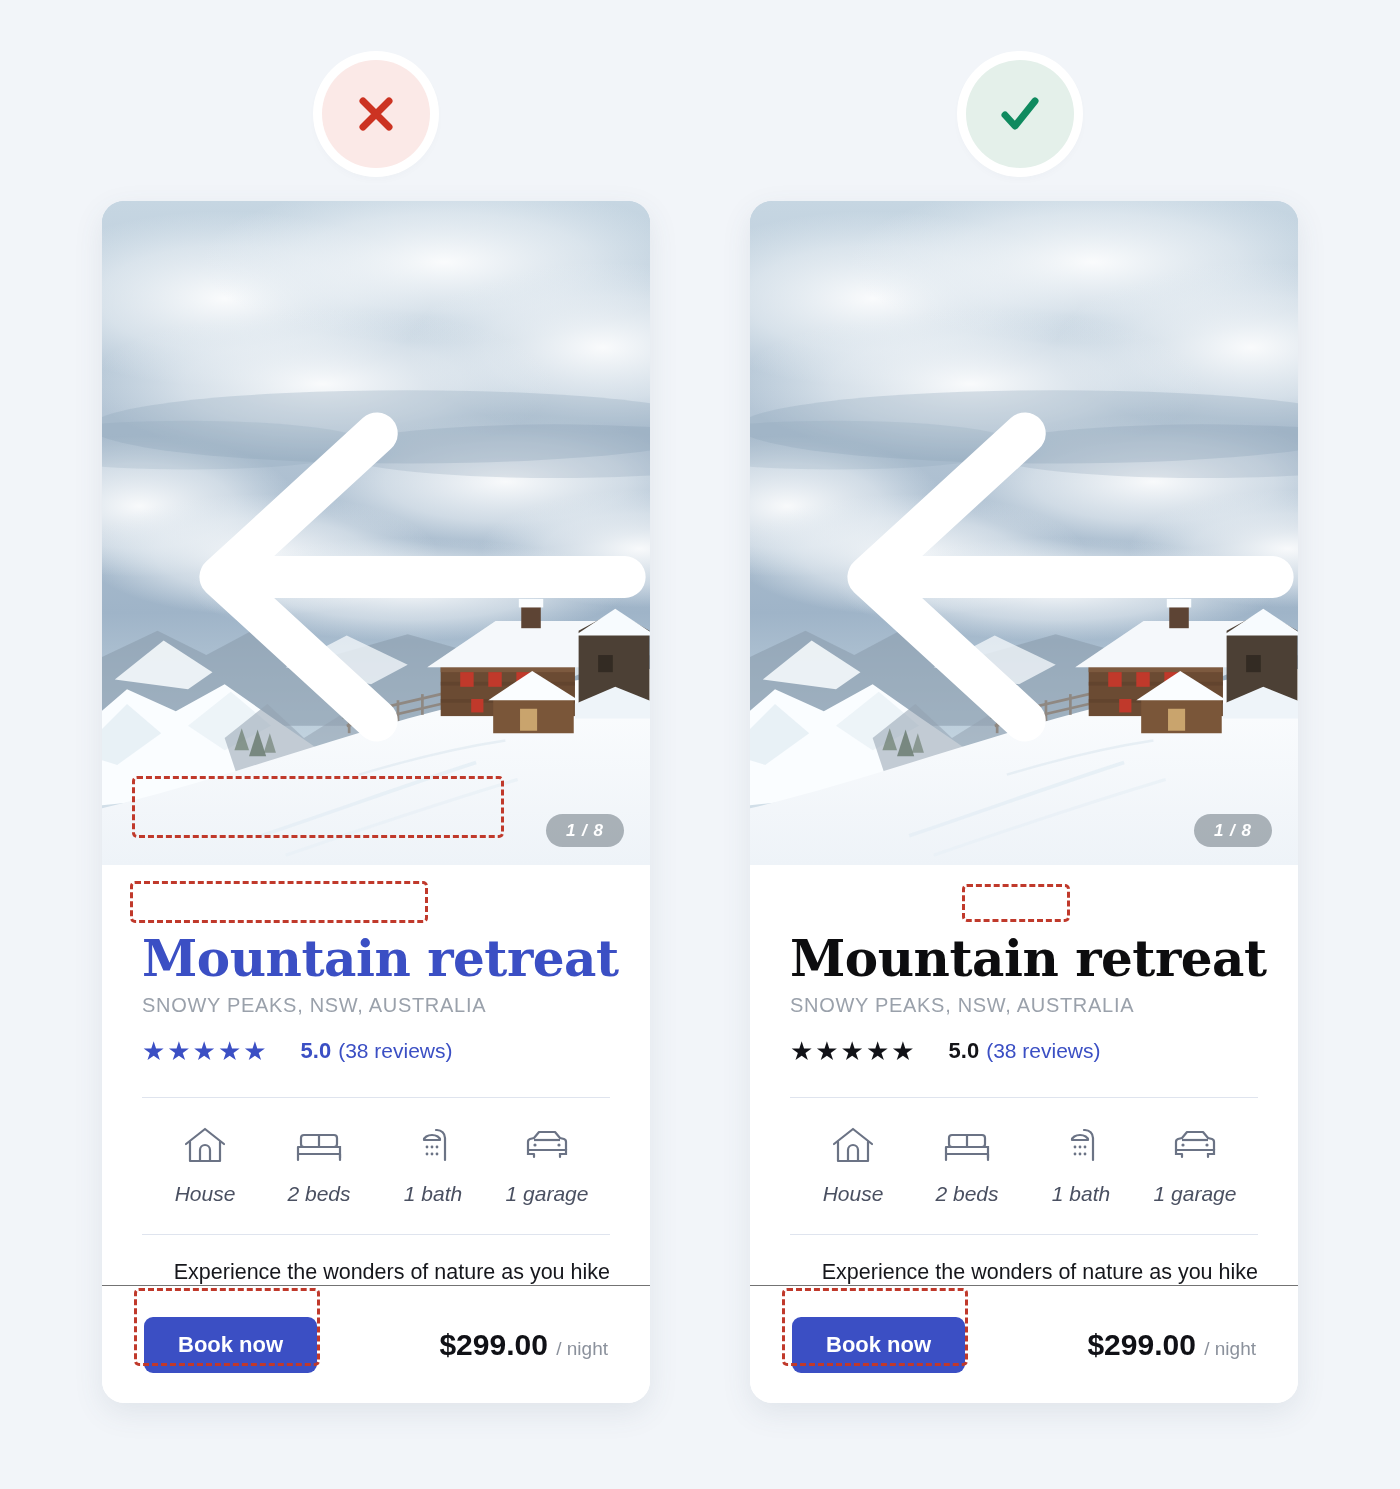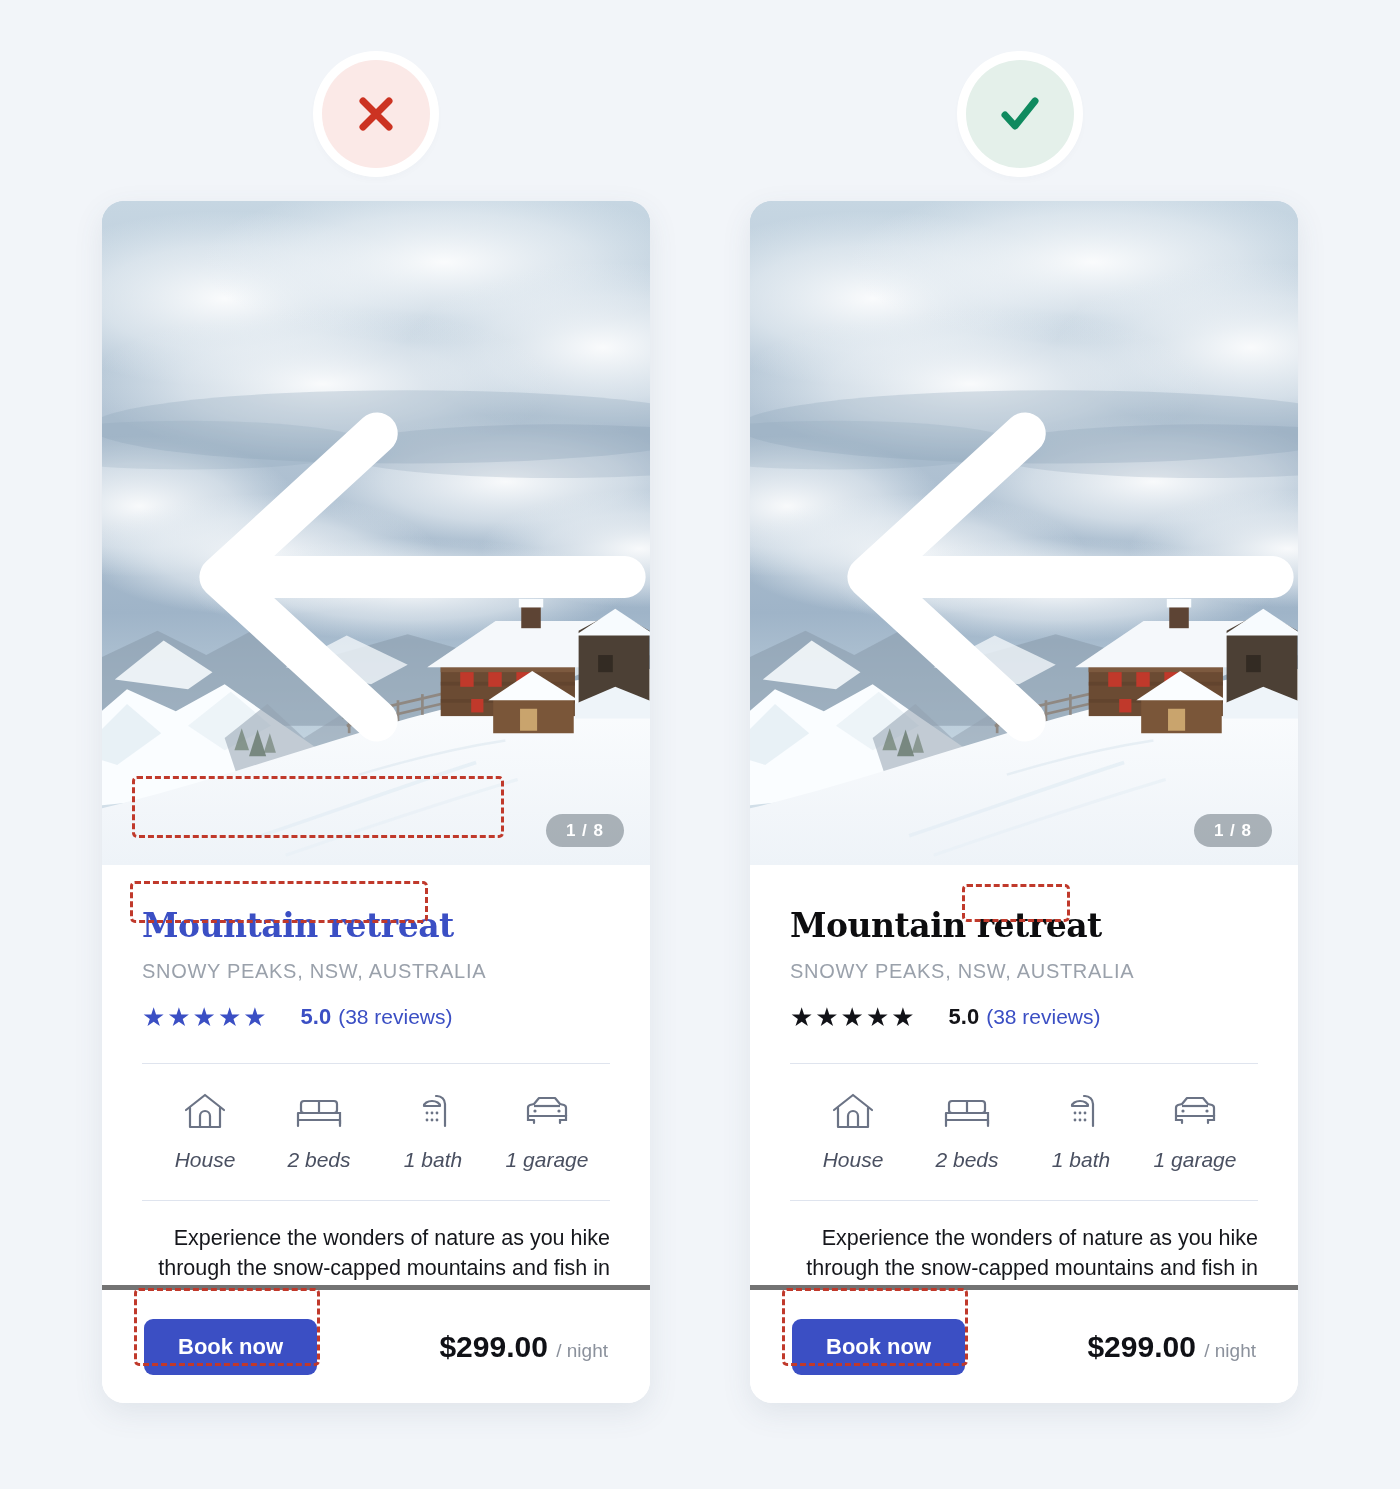--- a/index.html
+++ b/index.html
@@ -50,20 +50,21 @@
   .card-good { left: 750px; }
 
   
   .hero {
     position: relative;
     width: 100%;
     height: 664px;
     flex: none;
     overflow: hidden;
     background: #b9cddc;
+    font-style: italic;
   }
   .hero svg { display: block; width: 100%; height: 100%; }
 
   .back-arrow {
     position: absolute;
     left: 40px;
     top: 44px;
     width: 42px;
     height: 32px;
     z-index: 4;
@@ -88,31 +89,31 @@
   .body {
     flex: 1 1 auto;
     padding: 0 40px;
     position: relative;
     overflow: hidden;
   }
 
   .title {
     font-family: "DejaVu Serif", "Liberation Serif", serif;
     font-weight: 700;
-    font-size: 33px;
+    font-size: 50px;
     line-height: 1.05;
     letter-spacing: -0.5px;
-    margin-top: 44px;
+    margin-top: 68px;
     white-space: nowrap;
   }
   .title-bad  { color: #3b4fc4; }
   .title-good { color: #0d0d0f; }
 
   .locality {
-    margin-top: 16px;
+    margin-top: 8px;
     font-size: 20px;
     letter-spacing: .7px;
     color: #9aa1ab;
     font-weight: 400;
     white-space: nowrap;
   }
 
   .rating-row {
     margin-top: 16px;
     display: flex;
@@ -169,21 +170,21 @@
     text-align: right;
     font-size: 21.5px;
     line-height: 1.42;
     color: #16171c;
   }
 
   
   .footer {
     flex: none;
     height: 118px;
-    border-top: 5px solid #737373;
+    border-top: 1px solid #737373;
     background: #ffffff;
     display: flex;
     align-items: center;
     justify-content: space-between;
     padding: 0 42px;
     position: relative;
     z-index: 3;
   }
 
   .book-btn {

